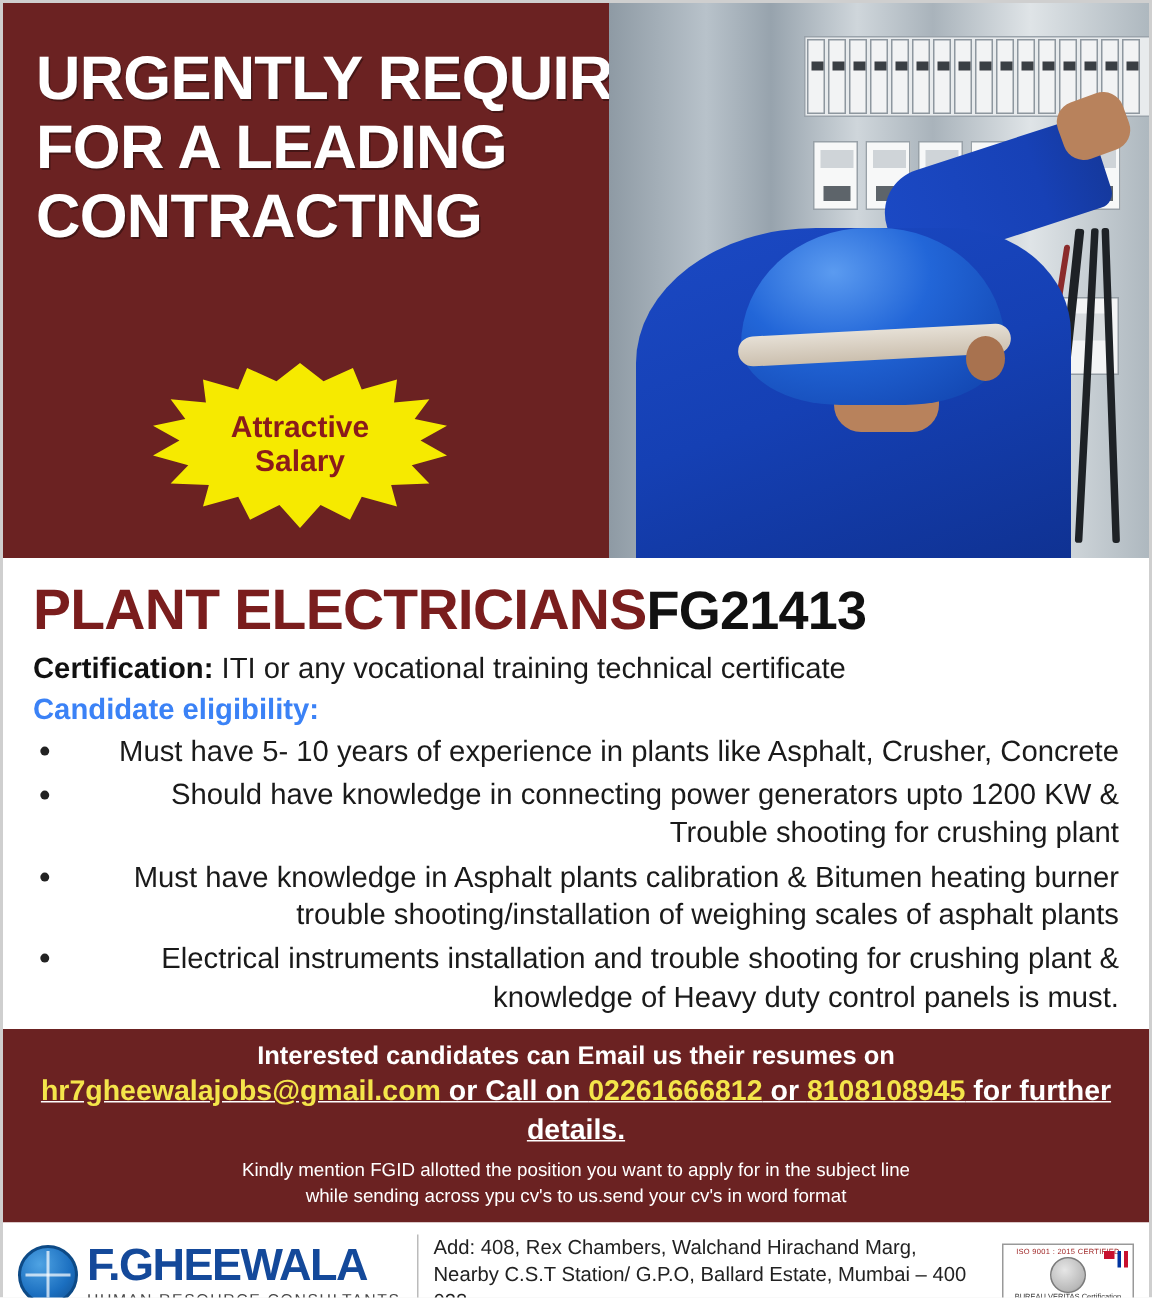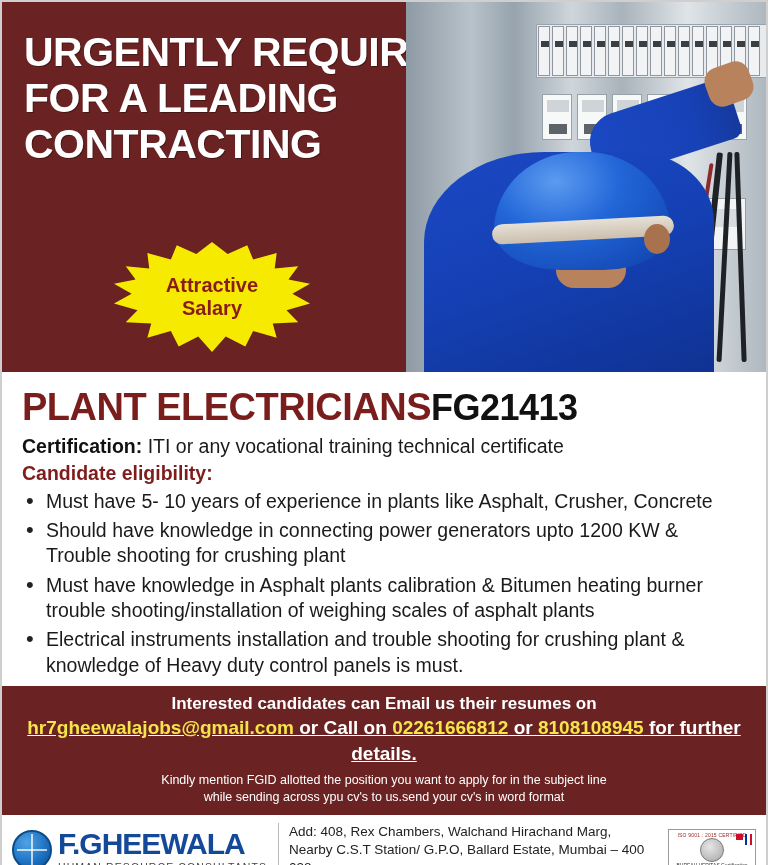--- a/index.html
+++ b/index.html
@@ -37,21 +37,21 @@
     font-size: 41px;
     line-height: 1.12;
     letter-spacing: -0.5px;
     text-shadow: 1px 1px 0 rgba(0,0,0,.35);
   }
   .headline div { white-space: nowrap; }
 
   
   .burst-wrap {
     position: absolute;
-    left: 112px;
+    left: 100px;
     top: 240px;
     width: 196px;
     height: 110px;
   }
   .burst {
     position: absolute;
     inset: 0;
     background: #f6ea00;
     clip-path: polygon(
       50% 0%, 58% 11%, 68% 3%, 71% 16%, 83% 10%, 82% 24%, 94% 22%,
@@ -191,26 +191,27 @@
   .qual {
     font-size: 19.5px;
     color: #1a1a1a;
     padding: 1px 4px;
     line-height: 1.32;
   }
   .qual b { color: #111; }
   .elig {
     font-size: 19.5px;
     font-weight: bold;
-    color: #7f1d1d;
+    color: #3b82f6;
     padding: 1px 4px 2px 4px;
   }
   ul.points {
     list-style: none;
     padding: 2px 4px 0 6px;
+    text-align: right;
   }
   ul.points li {
     position: relative;
     padding-left: 22px;
     font-size: 19.5px;
     color: #1a1a1a;
     line-height: 1.30;
     margin-bottom: 4px;
   }
   ul.points li::before {

